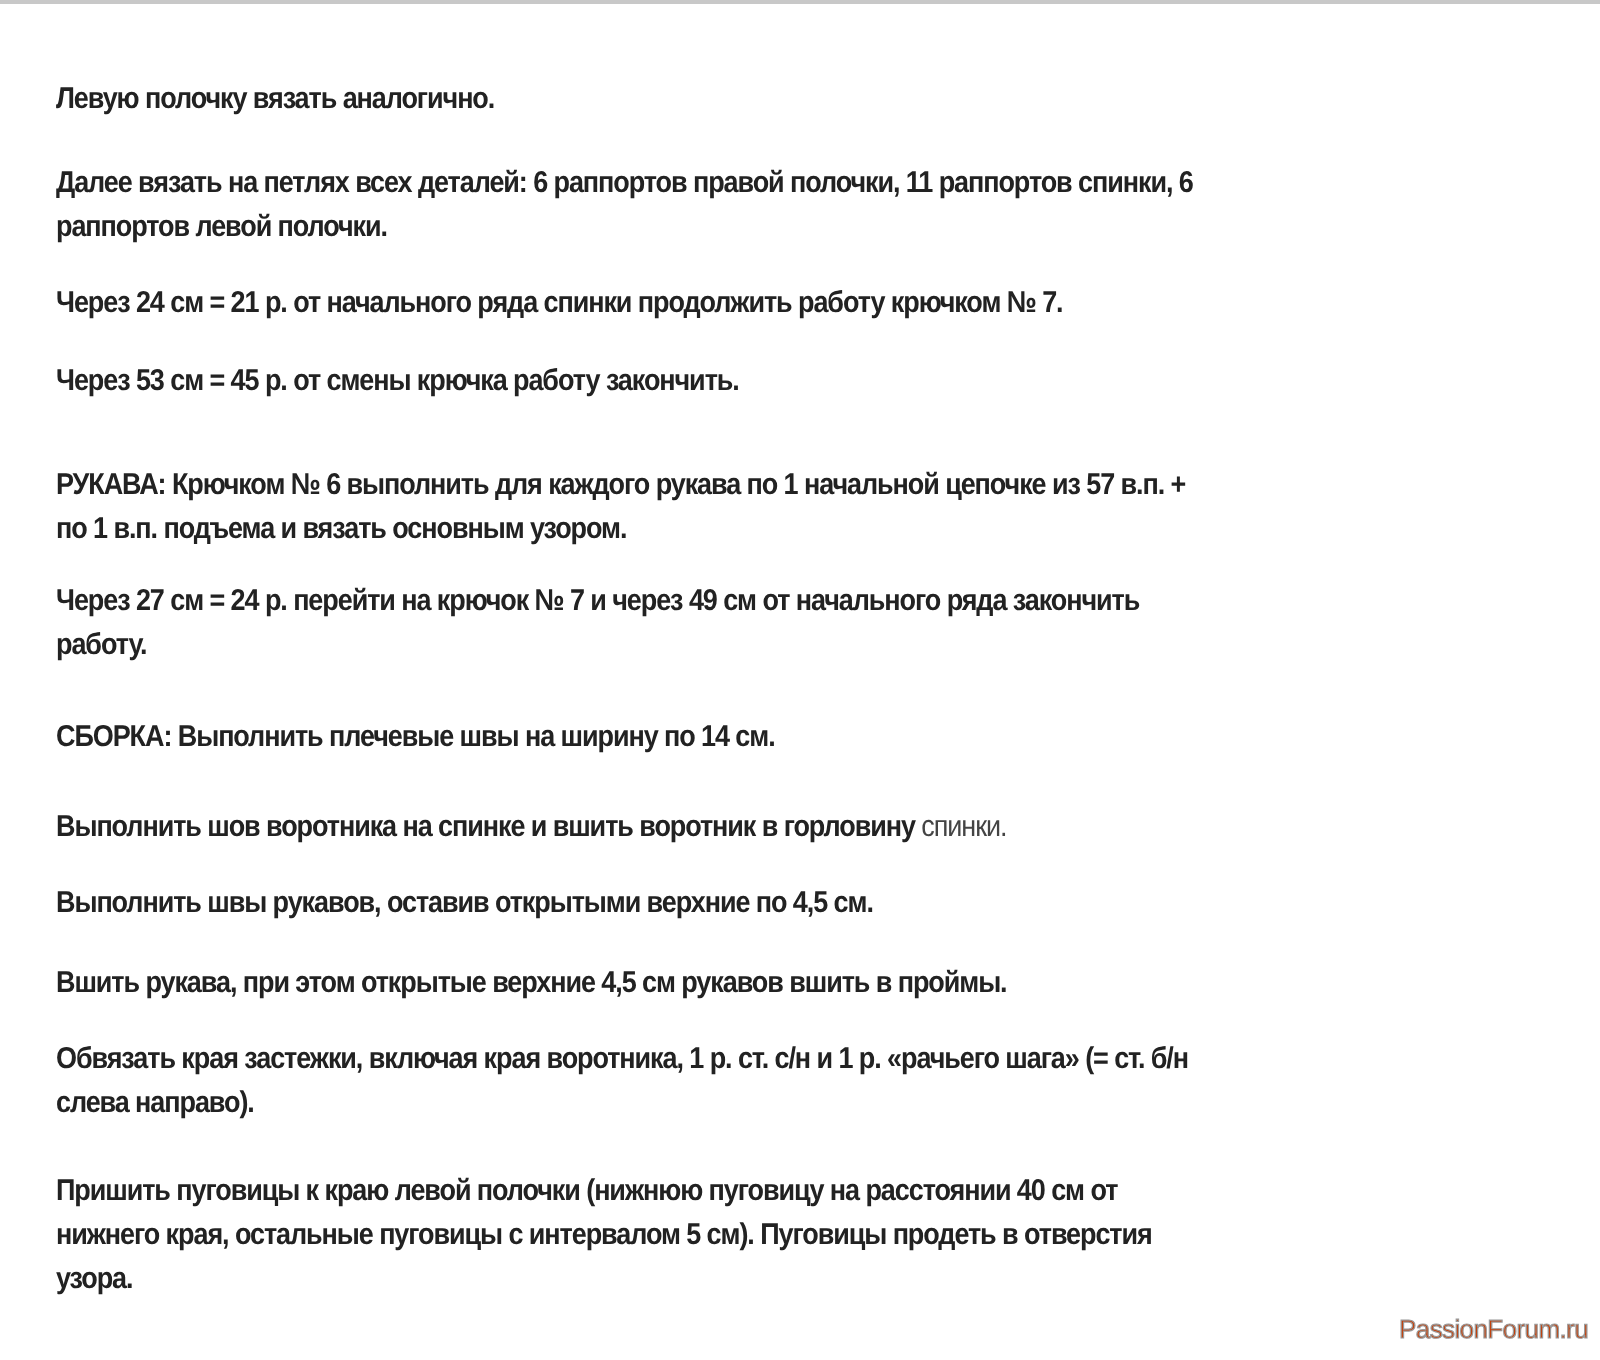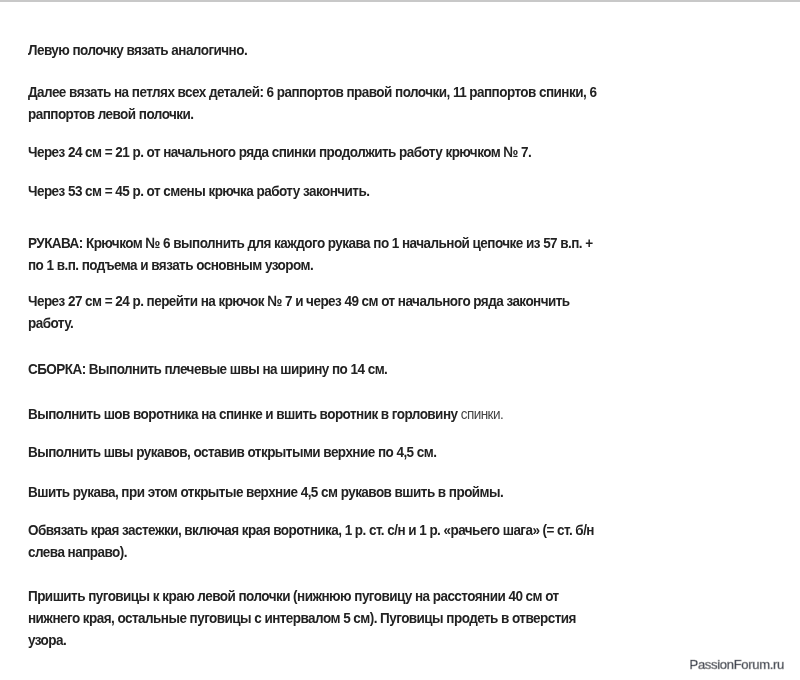--- a/index.html
+++ b/index.html
@@ -40,25 +40,25 @@
       width: 840px;
       white-space: pre-wrap;
       color: #222;
     }
     .light {
       font-weight: normal;
       color: #444;
     }
     .watermark {
       position: absolute;
-      right: 16px;
+      right: 6px;
       bottom: 8px;
       font-size: 13px;
       font-family: "Liberation Sans", sans-serif;
-      color: #0f172a;
+      color: #c2410c;
       -webkit-text-stroke: 0.6px #9a9a9a;
       letter-spacing: -0.3px;
     }
   </style>
 </head>
 <body>
 
 <div class="top-border"></div>
 
 <div class="doc">

